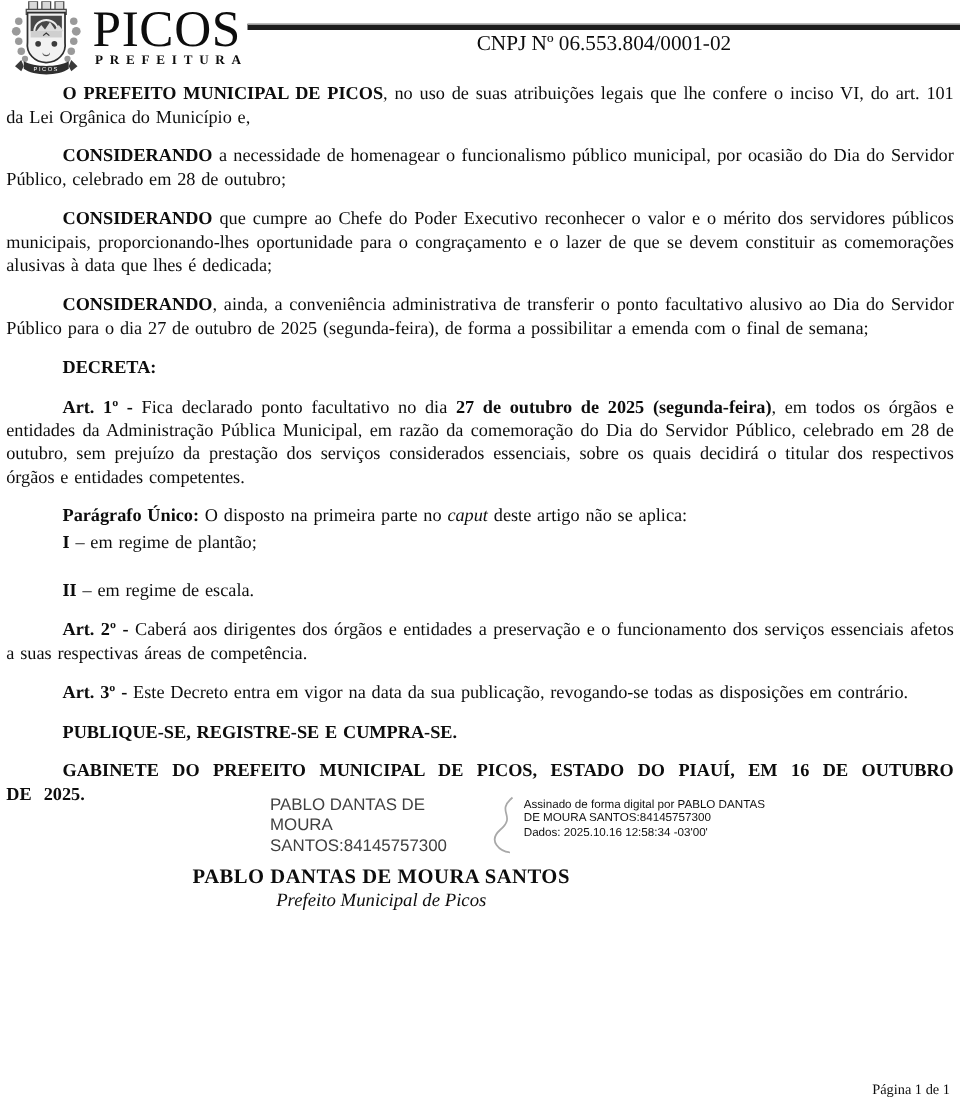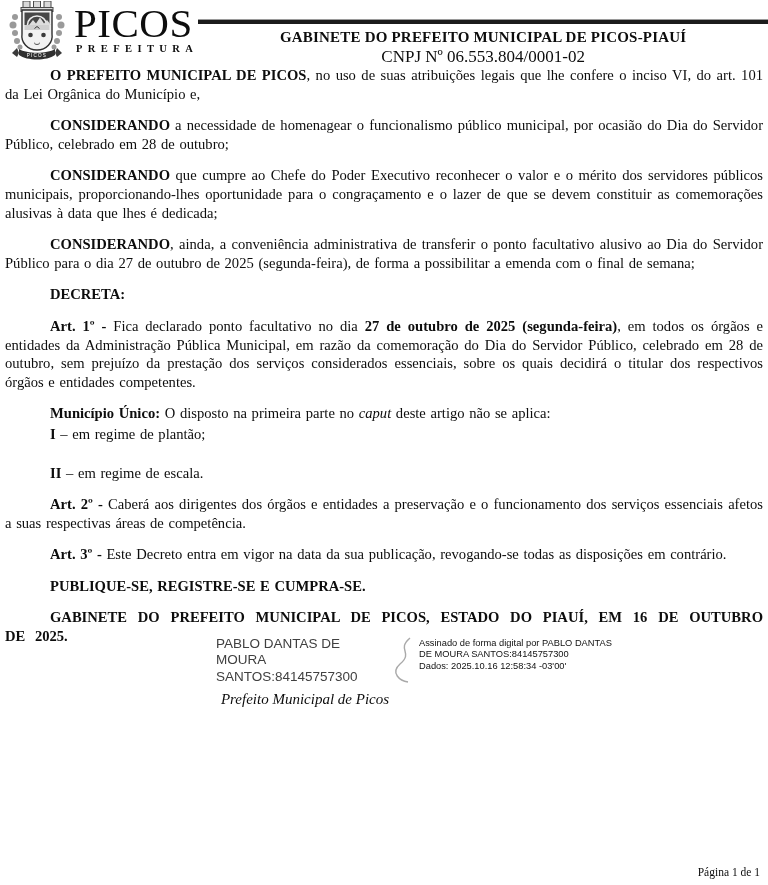--- a/index.html
+++ b/index.html
@@ -81,41 +81,40 @@
         <path d="M11 48 C19 53 39 53 47 48 L47 54 C39 60 19 60 11 54 Z" fill="#303030"></path>
         <text x="29" y="55.5" text-anchor="middle" font-family="Liberation Sans, sans-serif" font-size="4.6" letter-spacing="1.2" fill="#ffffff">PICOS</text>
       </svg>
       <div class="wordmark">
         <div class="wm-title">PICOS</div>
         <div class="wm-sub">PREFEITURA</div>
       </div>
     </div>
     <div class="hdr-right">
       <div class="rule"></div>
-      <div class="office">GABINETE DO PREFEITO MUNICIPAL DE PICOS-PIAUÍ</div>
       <div class="cnpj">CNPJ Nº 06.553.804/0001-02</div>
     </div>
   </header>
 
 
 
   <div class="body">
     <p><b>O PREFEITO MUNICIPAL DE PICOS</b><span>, no uso de suas atribuições legais que lhe confere o inciso VI, do art. 101 da Lei Orgânica do Município e,</span></p>
 
     <p><b>CONSIDERANDO</b><span> a necessidade de homenagear o funcionalismo público municipal, por ocasião do Dia do Servidor Público, celebrado em 28 de outubro;</span></p>
 
     <p><b>CONSIDERANDO</b><span> que cumpre ao Chefe do Poder Executivo reconhecer o valor e o mérito dos servidores públicos municipais, proporcionando-lhes oportunidade para o congraçamento e o lazer de que se devem constituir as comemorações alusivas à data que lhes é dedicada;</span></p>
 
     <p><b>CONSIDERANDO</b><span>, ainda, a conveniência administrativa de transferir o ponto facultativo alusivo ao Dia do Servidor Público para o dia 27 de outubro de 2025 (segunda-feira), de forma a possibilitar a emenda com o final de semana;</span></p>
 
     <p><b>DECRETA:</b></p>
 
     <p><b>Art. 1º - </b><span>Fica declarado ponto facultativo no dia </span><b>27 de outubro de 2025 (segunda-feira)</b><span>, em todos os órgãos e entidades da Administração Pública Municipal, em razão da comemoração do Dia do Servidor Público, celebrado em 28 de outubro, sem prejuízo da prestação dos serviços considerados essenciais, sobre os quais decidirá o titular dos respectivos órgãos e entidades competentes.</span></p>
 
-    <p class="tight"><b>Município Único: </b><span>O disposto na primeira parte no </span><i>caput</i><span> deste artigo não se aplica:</span></p>
+    <p class="tight"><b>Parágrafo Único: </b><span>O disposto na primeira parte no </span><i>caput</i><span> deste artigo não se aplica:</span></p>
 
     <p class="item"><b>I</b><span> – em regime de plantão;</span></p>
 
     <p><b>II</b><span> – em regime de escala.</span></p>
 
     <p><b>Art. 2º - </b><span>Caberá aos dirigentes dos órgãos e entidades a preservação e o funcionamento dos serviços essenciais afetos a suas respectivas áreas de competência.</span></p>
 
     <p><b>Art. 3º - </b><span>Este Decreto entra em vigor na data da sua publicação, revogando-se todas as disposições em contrário.</span></p>
 
     <p><b>PUBLIQUE-SE, REGISTRE-SE E CUMPRA-SE.</b></p>
@@ -128,17 +127,18 @@
     <svg class="sig-squiggle" width="24" height="48" viewBox="0 0 24 48">
       <path d="M18 1 C4 13 22 15 8 27 C-2 36 8 44 16 45" fill="none" stroke="#a9a9a9" stroke-width="1.4"></path>
     </svg>
     <div class="sig-details">
       <div>Assinado de forma digital por PABLO DANTAS DE MOURA SANTOS:84145757300</div>
       <div>Dados: 2025.10.16 12:58:34 -03'00'</div>
     </div>
   </div>
 
   <div class="signer">
+    <div class="signer-name">PABLO DANTAS DE MOURA SANTOS</div>
     <div class="signer-role">Prefeito Municipal de Picos</div>
   </div>
 
   <div class="pagenum">Página 1 de 1</div>
 </div>
 
 </body></html>

